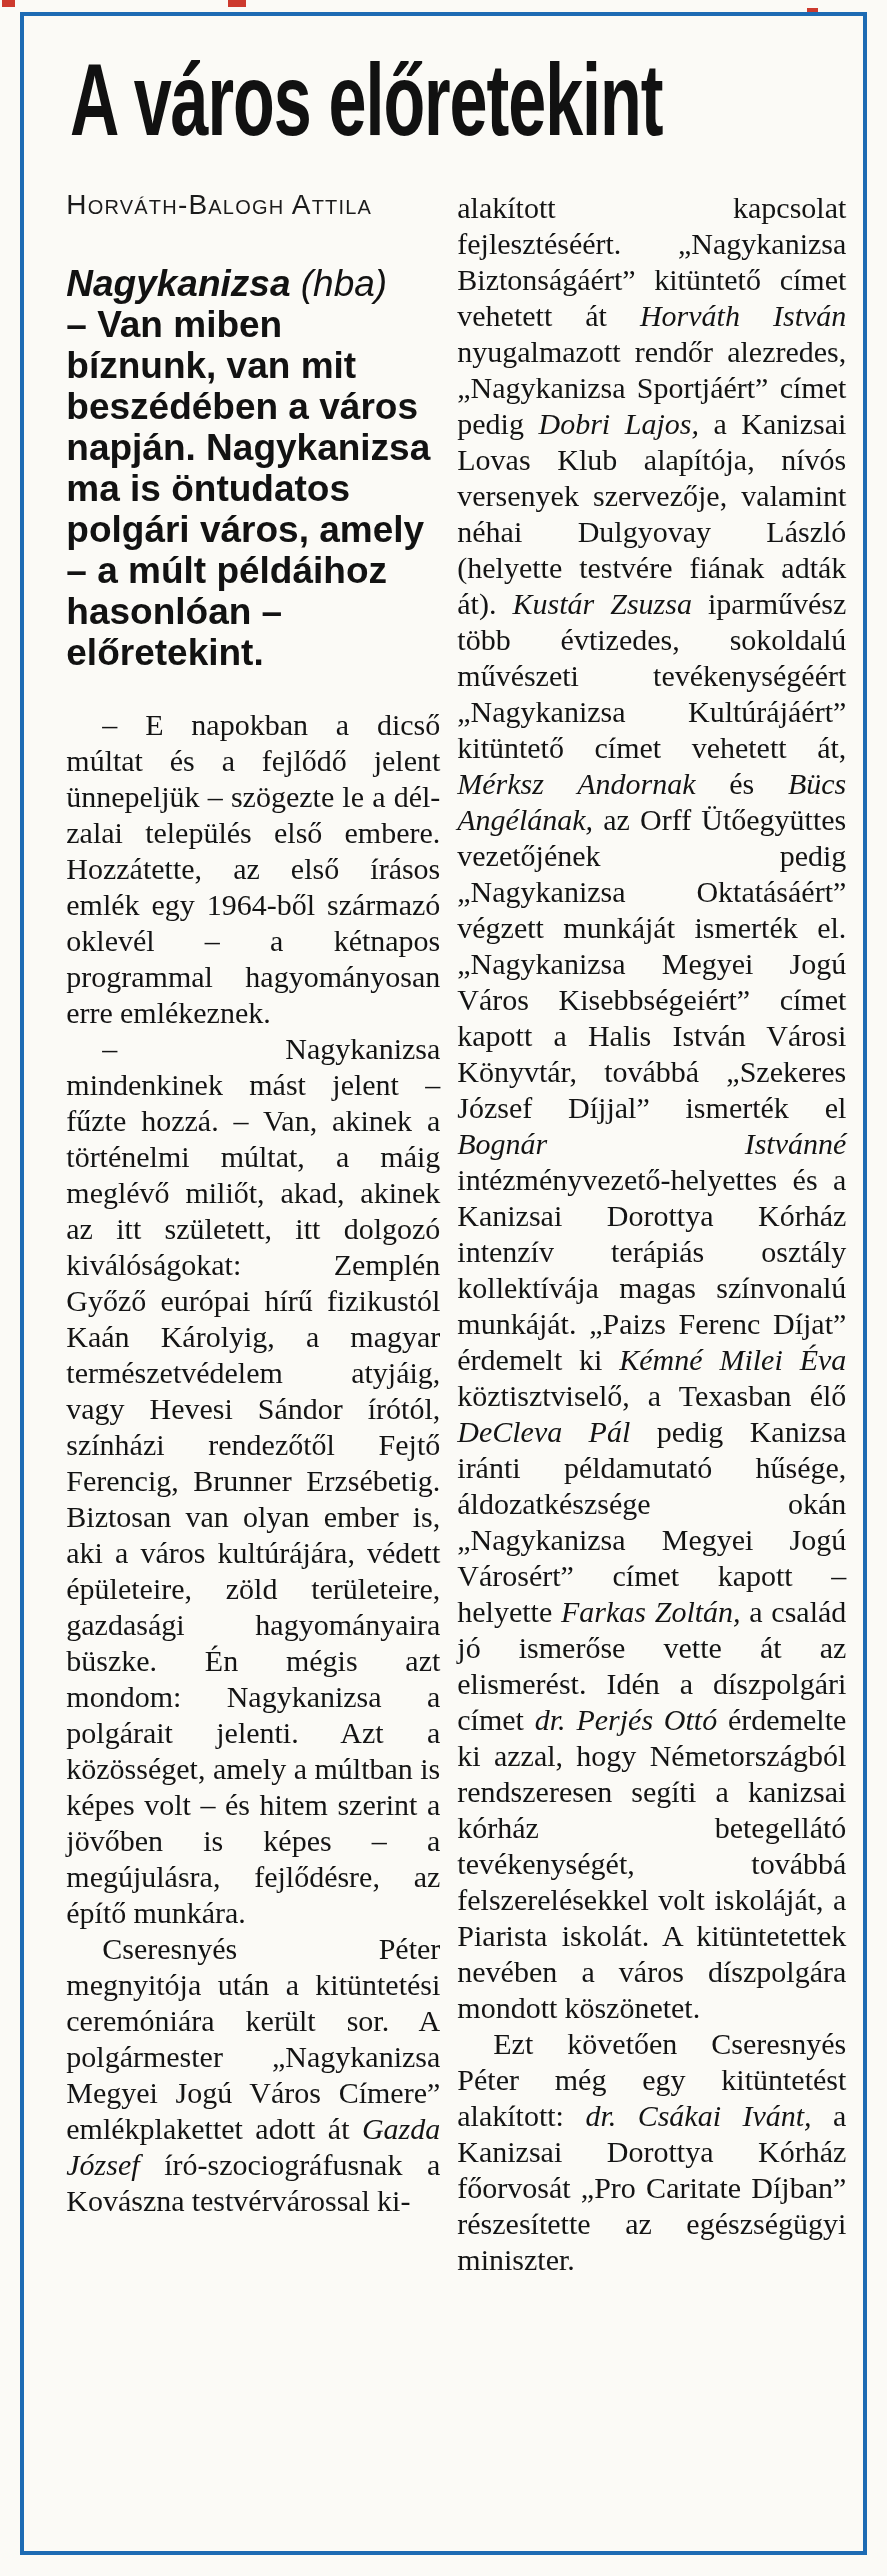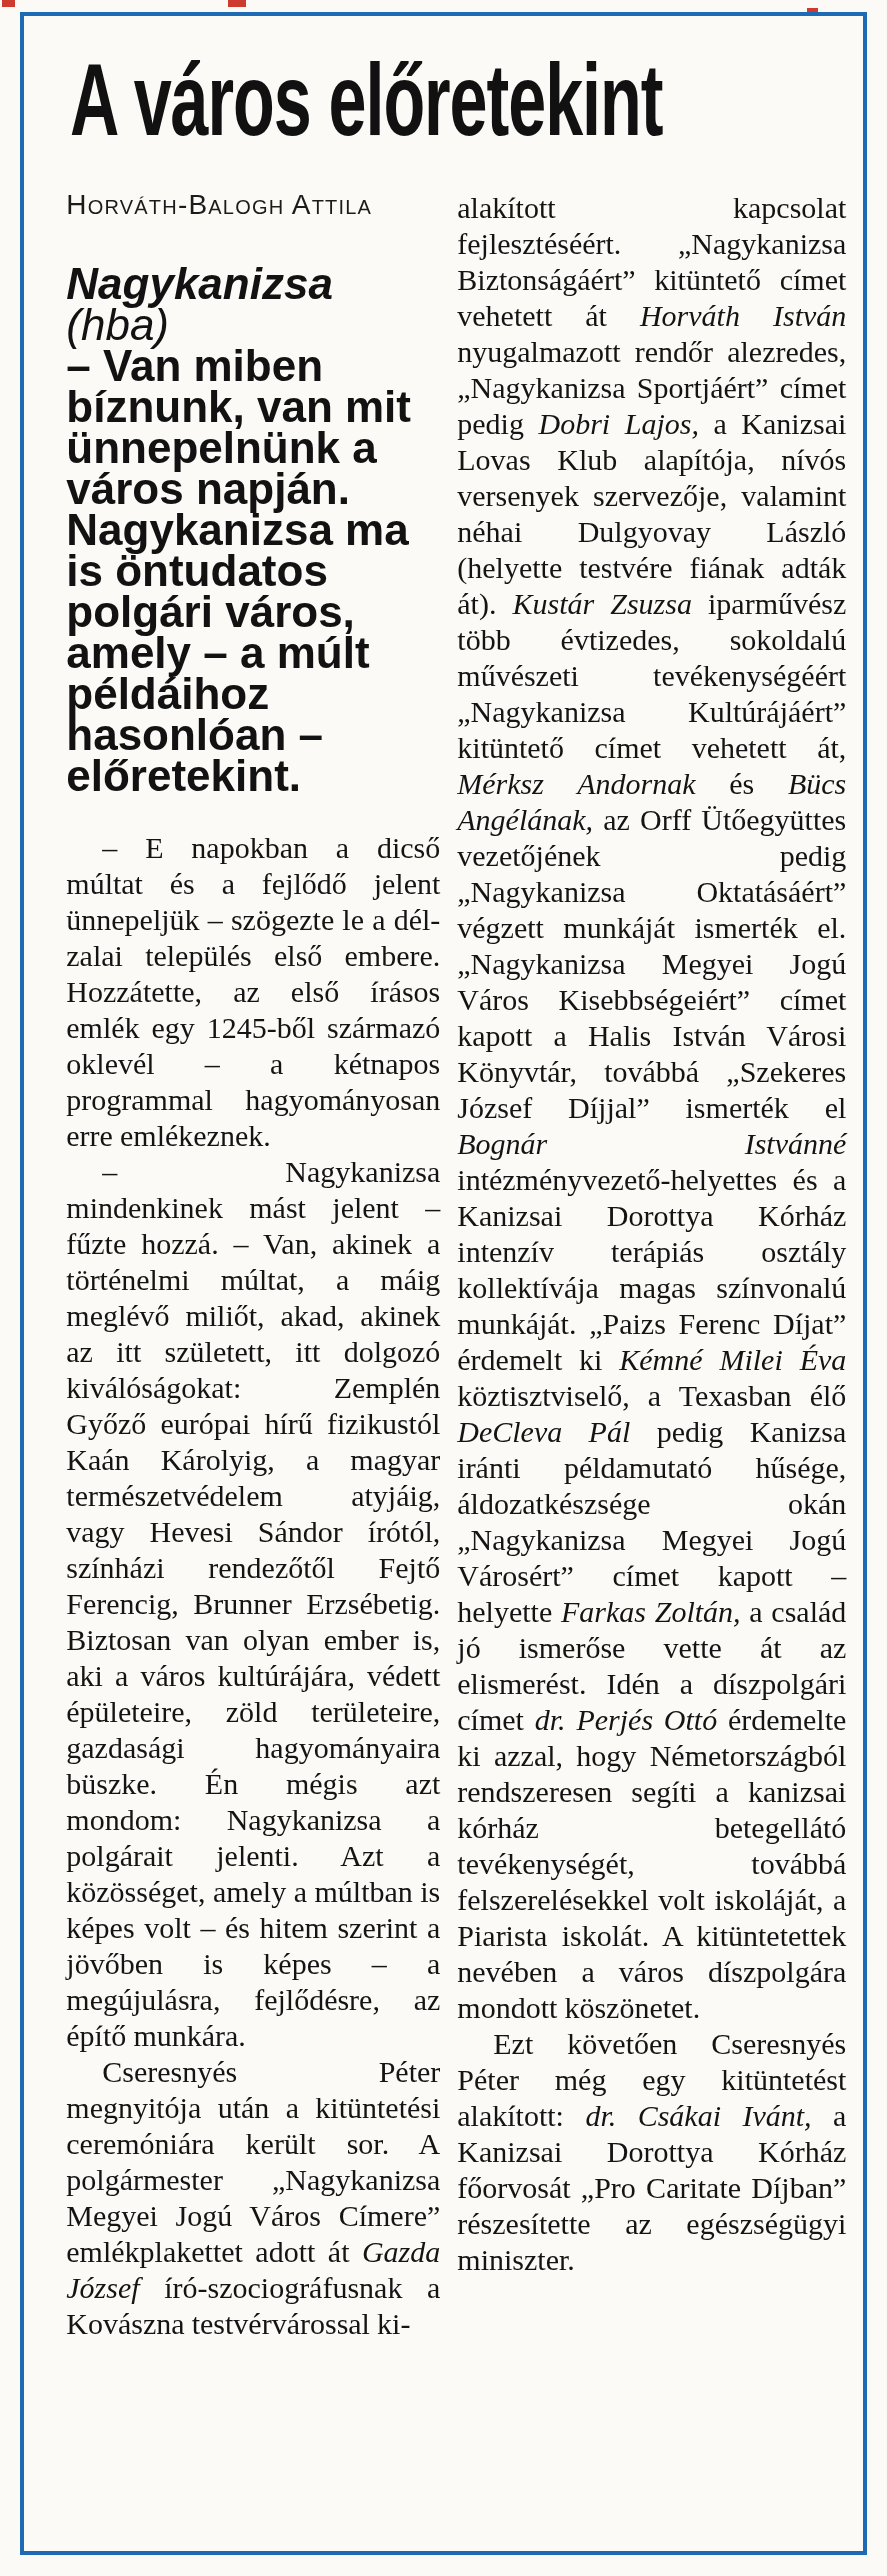--- a/index.html
+++ b/index.html
@@ -39,21 +39,21 @@
   .col.right{left:433px;width:389px;top:174px;}
   .author{
     font-family:"Liberation Sans", sans-serif;
     font-variant:small-caps;
     font-weight:500;font-size:28px;line-height:33px;
     letter-spacing:1.2px;color:#1b1b1b;
   }
   .lead{
     margin-top:42px;
     font-family:"Liberation Sans", sans-serif;
-    font-weight:700;font-size:44px;line-height:41px;
+    font-weight:700;font-size:37px;line-height:41px;
     color:#121212;
   }
   .lead-head{display:block;}
   .lead-loc{font-style:italic;}
   .lead-code{font-style:italic;font-weight:400;}
   .lead-body{display:block;}
   .body{text-align:justify;}
   .col.left .body{margin-top:34px;}
   .body p{
     margin:0;
@@ -73,25 +73,25 @@
 
 <div class="frame">
 
   <h1 class="title">A város előretekint</h1>
 
   <div class="col left">
     <div class="author">Horváth-Balogh Attila</div>
 
     <div class="lead">
       <span class="lead-head"><span class="lead-loc">Nagykanizsa</span> <span class="lead-code">(hba)</span></span>
-      <span class="lead-body">– Van miben bíznunk, van mit ünnepelnünk a város napján. Nagykanizsa ma is öntudatos polgári város, amely – a múlt példáihoz hasonlóan – előretekint.</span>
+      <span class="lead-body">– Van miben bíznunk, van mit beszédében a város napján. Nagykanizsa ma is öntudatos polgári város, amely – a múlt példáihoz hasonlóan – előretekint.</span>
     </div>
 
     <div class="body">
-        <p><span>– E napokban a dicső múltat és a fejlődő jelent ünnepeljük – szögezte le a dél-zalai település első embere. Hozzátette, az első írásos emlék egy 1245-ből származó oklevél – a kétnapos programmal hagyományosan erre emlékeznek.</span></p>
+        <p><span>– E napokban a dicső múltat és a fejlődő jelent ünnepeljük – szögezte le a dél-zalai település első embere. Hozzátette, az első írásos emlék egy 1964-ből származó oklevél – a kétnapos programmal hagyományosan erre emlékeznek.</span></p>
         <p><span>– Nagykanizsa mindenkinek mást jelent – fűzte hozzá. – Van, akinek a történelmi múltat, a máig meglévő miliőt, akad, akinek az itt született, itt dolgozó kiválóságokat: Zemplén Győző európai hírű fizikustól Kaán Károlyig, a magyar természetvédelem atyjáig, vagy Hevesi Sándor írótól, színházi rendezőtől Fejtő Ferencig, Brunner Erzsébetig. Biztosan van olyan ember is, aki a város kultúrájára, védett épületeire, zöld területeire, gazdasági hagyományaira büszke. Én mégis azt mondom: Nagykanizsa a polgárait jelenti. Azt a közösséget, amely a múltban is képes volt – és hitem szerint a jövőben is képes – a megújulásra, fejlődésre, az építő munkára.</span></p>
         <p><span>Cseresnyés Péter megnyitója után a kitüntetési ceremóniára került sor. A polgármester „Nagykanizsa Megyei Jogú Város Címere” emlékplakettet adott át </span><span class="it">Gazda József</span><span> író-szociográfusnak a Kovászna testvérvárossal ki-</span></p>
       </div>
   </div>
 
   <div class="col right">
     <div class="body">
         <p class="noindent"><span>alakított kapcsolat fejlesztéséért. „Nagykanizsa Biztonságáért” kitüntető címet vehetett át </span><span class="it">Horváth István</span><span> nyugalmazott rendőr alezredes, „Nagykanizsa Sportjáért” címet pedig </span><span class="it">Dobri Lajos,</span><span> a Kanizsai Lovas Klub alapítója, nívós versenyek szervezője, valamint néhai Dulgyovay László (helyette testvére fiának adták át). </span><span class="it">Kustár Zsuzsa</span><span> iparművész több évtizedes, sokoldalú művészeti tevékenységéért „Nagykanizsa Kultúrájáért” kitüntető címet vehetett át, </span><span class="it">Mérksz Andornak</span><span> és </span><span class="it">Bücs Angélának,</span><span> az Orff Ütőegyüttes vezetőjének pedig „Nagykanizsa Oktatásáért” végzett munkáját ismerték el. „Nagykanizsa Megyei Jogú Város Kisebbségeiért” címet kapott a Halis István Városi Könyvtár, továbbá „Szekeres József Díjjal” ismerték el </span><span class="it">Bognár Istvánné</span><span> intézményvezető-helyettes és a Kanizsai Dorottya Kórház intenzív terápiás osztály kollektívája magas színvonalú munkáját. „Paizs Ferenc Díjat” érdemelt ki </span><span class="it">Kémné Milei Éva</span><span> köztisztviselő, a Texasban élő </span><span class="it">DeCleva Pál</span><span> pedig Kanizsa iránti példamutató hűsége, áldozatkészsége okán „Nagykanizsa Megyei Jogú Városért” címet kapott – helyette </span><span class="it">Farkas Zoltán,</span><span> a család jó ismerőse vette át az elismerést. Idén a díszpolgári címet </span><span class="it">dr. Perjés Ottó</span><span> érdemelte ki azzal, hogy Németországból rendszeresen segíti a kanizsai kórház betegellátó tevékenységét, továbbá felszerelésekkel volt iskoláját, a Piarista iskolát. A kitüntetettek nevében a város díszpolgára mondott köszönetet.</span></p>
         <p><span>Ezt követően Cseresnyés Péter még egy kitüntetést alakított: </span><span class="it">dr. Csákai Ivánt,</span><span> a Kanizsai Dorottya Kórház főorvosát „Pro Caritate Díjban” részesítette az egészségügyi miniszter.</span></p>
       </div>

